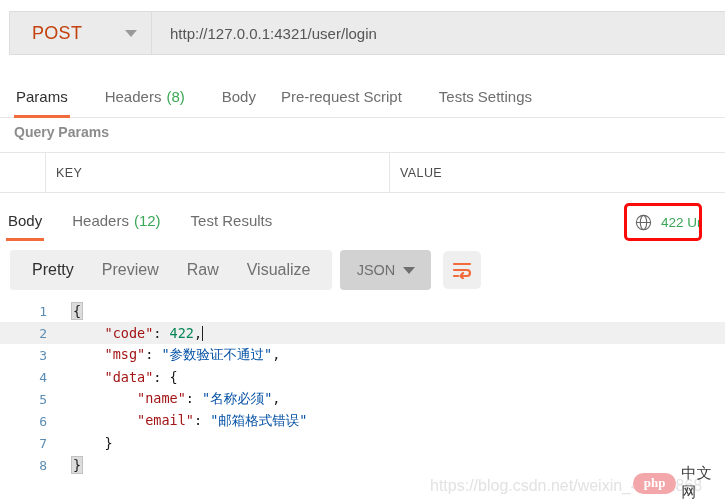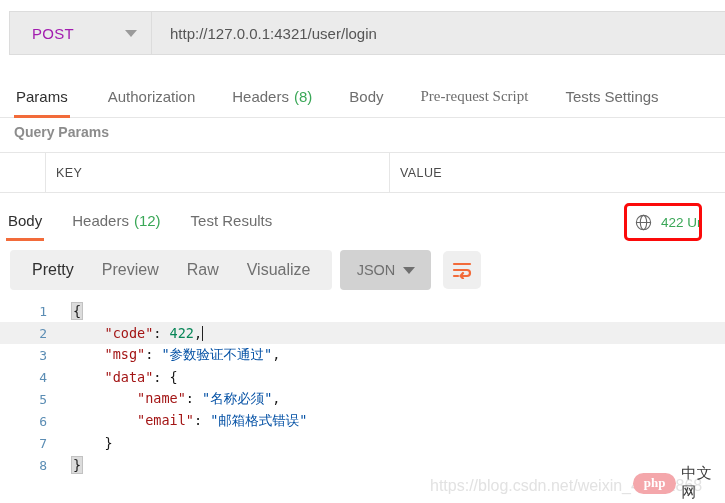--- a/index.html
+++ b/index.html
@@ -15,21 +15,21 @@
   .url-row {
     position:absolute; left:9px; top:11px; width:760px; height:44px;
     display:flex; align-items:stretch;
   }
   .method-select {
     width:143px; height:44px;
     background:#ebebeb; border:1px solid #dcdcdc;
     display:flex; align-items:center; justify-content:space-between;
     padding:0 14px 0 22px;
   }
-  .method-label { font-size:15px; color:#a21caf; letter-spacing:.3px; }
+  .method-label { font-size:18px; color:#c2410c; letter-spacing:.3px; }
   .caret-down {
     width:0;height:0;border-left:6px solid transparent;border-right:6px solid transparent;
     border-top:7px solid #9a9a9a;
   }
   .url-input {
     flex:1; height:44px; background:#ebebeb; border:1px solid #dcdcdc; border-left:none;
     display:flex; align-items:center; padding-left:18px;
     font-size:15px; color:#555; white-space:nowrap; overflow:hidden;
   }
 
@@ -165,31 +165,28 @@
       <span class="caret-down"></span>
     </div>
     <div class="url-input" title="http://127.0.0.1:4321/user/login">http://127.0.0.1:4321/user/login</div>
   </div>
 
   <div class="req-tabs">
     <div class="tab active" style="margin-left:14px;">
       <span>Params</span>
       <span class="underline"></span>
     </div>
-    <div class="tab" style="margin-left:36px;">
-      <span>Authorization</span>
-    </div>
     <div class="tab" style="margin-left:33px;">
       <span>Headers</span>
       <span class="count">(8)</span>
     </div>
     <div class="tab" style="margin-left:33px;">
       <span>Body</span>
     </div>
-    <div class="tab" style="margin-left:33px;font-family:Liberation Serif, serif;">
+    <div class="tab" style="margin-left:21px;">
       <span>Pre-request Script</span>
     </div>
     <div class="tab" style="margin-left:33px;">
       <span>Tests</span>
     </div>
     <div class="tab" style="">
       <span>Settings</span>
     </div>
   </div>
 

